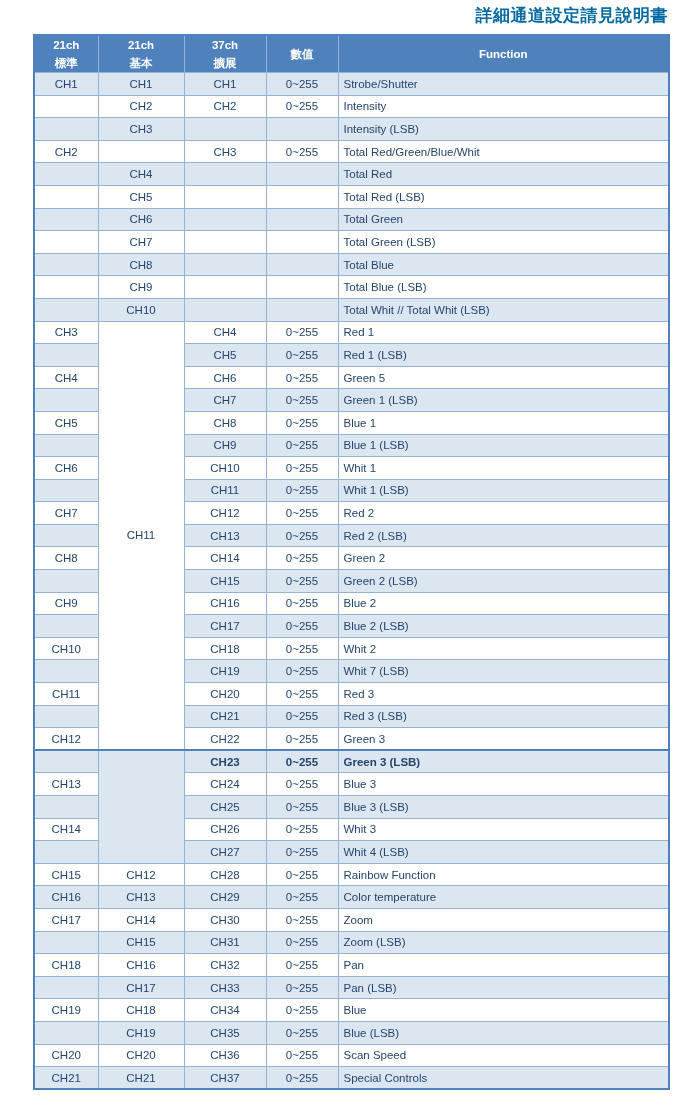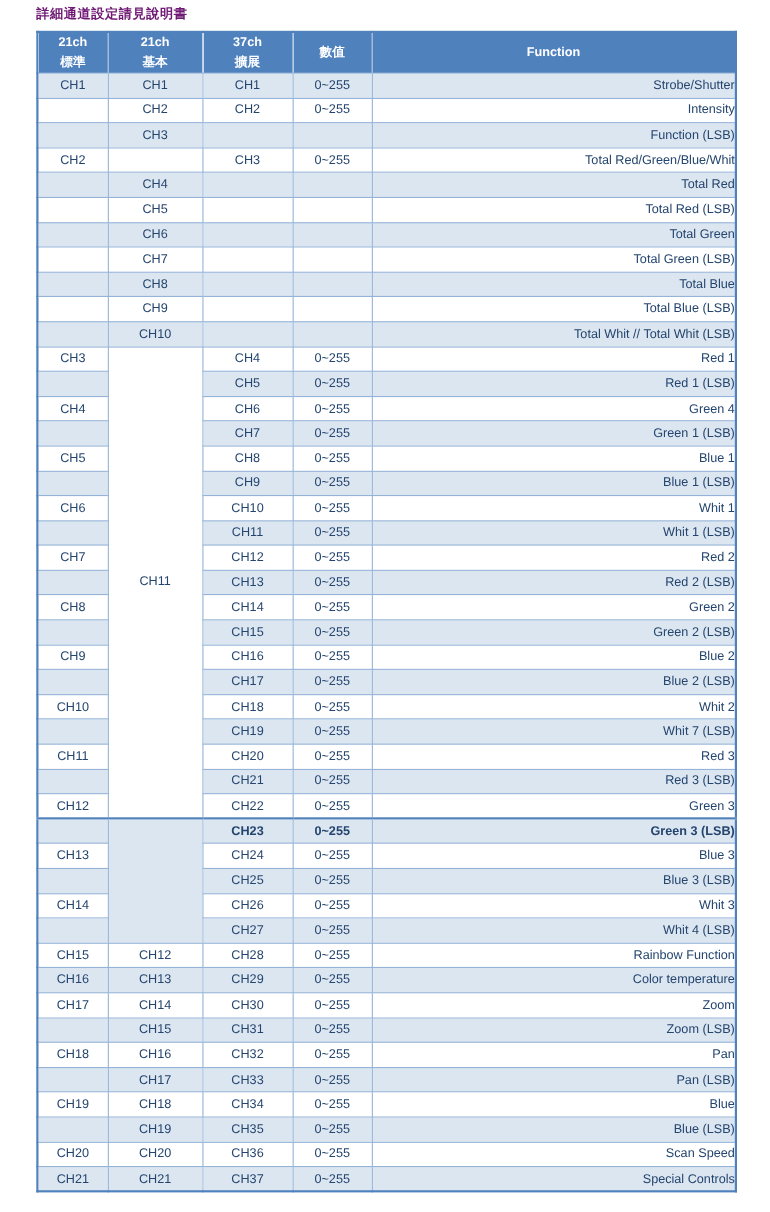--- a/index.html
+++ b/index.html
@@ -9,24 +9,24 @@
   }
   body {
     width: 700px;
     height: 1102px;
     font-family: "Liberation Sans", sans-serif;
     overflow: hidden;
   }
   .doc-title {
     width: 635px;
     margin: 4px 0 7px 33px;
-    text-align: left;
-    font-size: 12px;
+    text-align: right;
+    font-size: 17px;
     font-weight: bold;
-    color: #701a75;
+    color: #0369a1;
     letter-spacing: 0.5px;
   }
   table.channel-table {
     border-collapse: collapse;
     table-layout: fixed;
     width: 635px;
     margin-left: 33px;
     border: 2px solid #4f81bd;
   }
   .channel-table th,
@@ -47,22 +47,22 @@
     font-weight: bold;
     font-size: 11.5px;
   }
   .channel-table thead th .hl { line-height: 18px; }
   .channel-table tbody tr { height: 22.6px; }
   .channel-table tbody tr:nth-child(odd) td { background: #dce6f1; }
   .channel-table tbody td { background: #ffffff; }
   .channel-table tbody tr:nth-child(odd) td:not(.merged) { background: #dce6f1; }
   .channel-table td.merged { background: #ffffff; }
   .channel-table td.func {
-    text-align: right;
-    padding-left: 24px;
+    text-align: left;
+    padding-left: 5px;
   }
   .channel-table tr.section-break td { border-top: 2.5px solid #4f81bd; font-weight: bold; }
 </style>
 </head>
 <body>
 
 <div class="doc-title">詳細通道設定請見說明書</div>
 
 <table class="channel-table">
   <colgroup>
@@ -109,21 +109,21 @@
         <td>CH2</td>
         <td>CH2</td>
         <td>0~255</td>
         <td class="func">Intensity</td>
       </tr>
       <tr>
         <td></td>
         <td>CH3</td>
         <td></td>
         <td></td>
-        <td class="func">Function (LSB)</td>
+        <td class="func">Intensity (LSB)</td>
       </tr>
       <tr>
         <td>CH2</td>
         <td></td>
         <td>CH3</td>
         <td>0~255</td>
         <td class="func">Total Red/Green/Blue/Whit</td>
       </tr>
       <tr>
         <td></td>
@@ -184,21 +184,21 @@
       <tr>
         <td></td>
         <td>CH5</td>
         <td>0~255</td>
         <td class="func">Red 1 (LSB)</td>
       </tr>
       <tr>
         <td>CH4</td>
         <td>CH6</td>
         <td>0~255</td>
-        <td class="func">Green 4</td>
+        <td class="func">Green 5</td>
       </tr>
       <tr>
         <td></td>
         <td>CH7</td>
         <td>0~255</td>
         <td class="func">Green 1 (LSB)</td>
       </tr>
       <tr>
         <td>CH5</td>
         <td>CH8</td>

